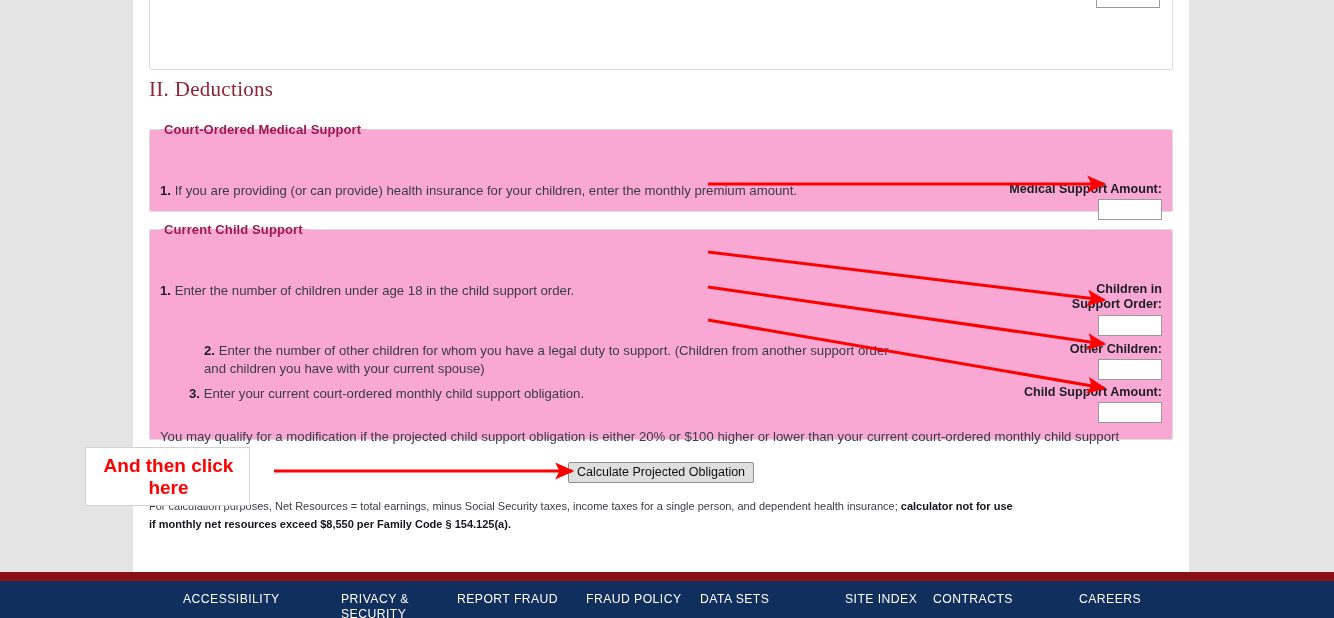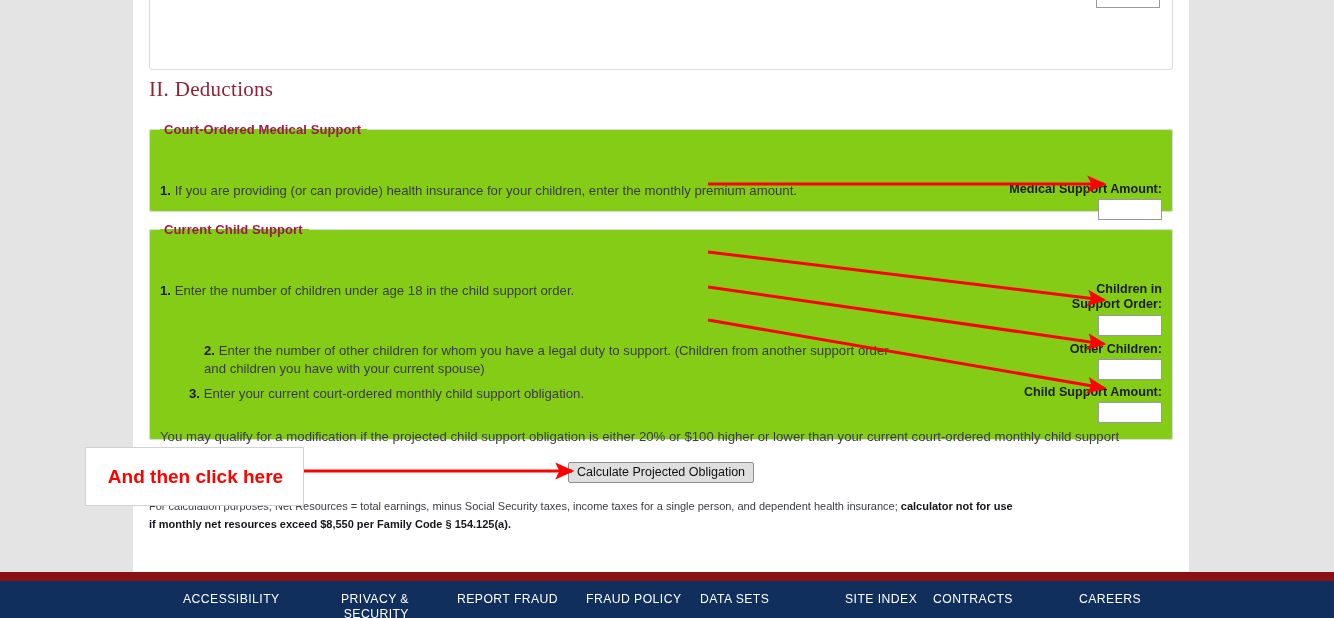--- a/index.html
+++ b/index.html
@@ -27,21 +27,21 @@
     height: 572px;
     background: #ffffff;
   }
 
   
   fieldset.box {
     border: 1px solid #dcdcdc;
     border-radius: 3px;
     margin: 0;
     padding: 0 10px 8px 10px;
-    background: #84cc16;
+    background: #f9a8d4;
   }
   fieldset.box > legend {
     color: #9c1a4e;
     font-size: 13px;
     font-weight: bold;
     padding: 0 6px 0 4px;
     letter-spacing: 0.1px;
   }
 
   .q {
@@ -168,21 +168,21 @@
     width: 1334px;
     height: 37px;
   }
   .fnav {
     position: absolute;
     top: 11px;
     color: #ffffff;
     font-size: 12.2px;
     letter-spacing: 0.45px;
     line-height: 15px;
-    text-align: right;
+    text-align: left;
     white-space: pre-line;
     cursor: pointer;
   }
 
   
   .overlay {
     position: absolute;
     left: 0; top: 0;
     width: 1334px; height: 618px;
     pointer-events: none;
@@ -199,21 +199,21 @@
     text-align: center;
   }
   #callout-figures {
     left: 600px; top: 130px;
     width: 108px; height: 193px;
     font-size: 19px;
     line-height: 25px;
   }
   #callout-click {
     left: 85px; top: 447px;
-    width: 219px; height: 59px;
+    width: 165px; height: 59px;
     font-size: 19px;
     padding-left: 2px;
   }
 </style>
 </head>
 <body>
 
 <div id="page">
 
   <div class="content-col"></div>

